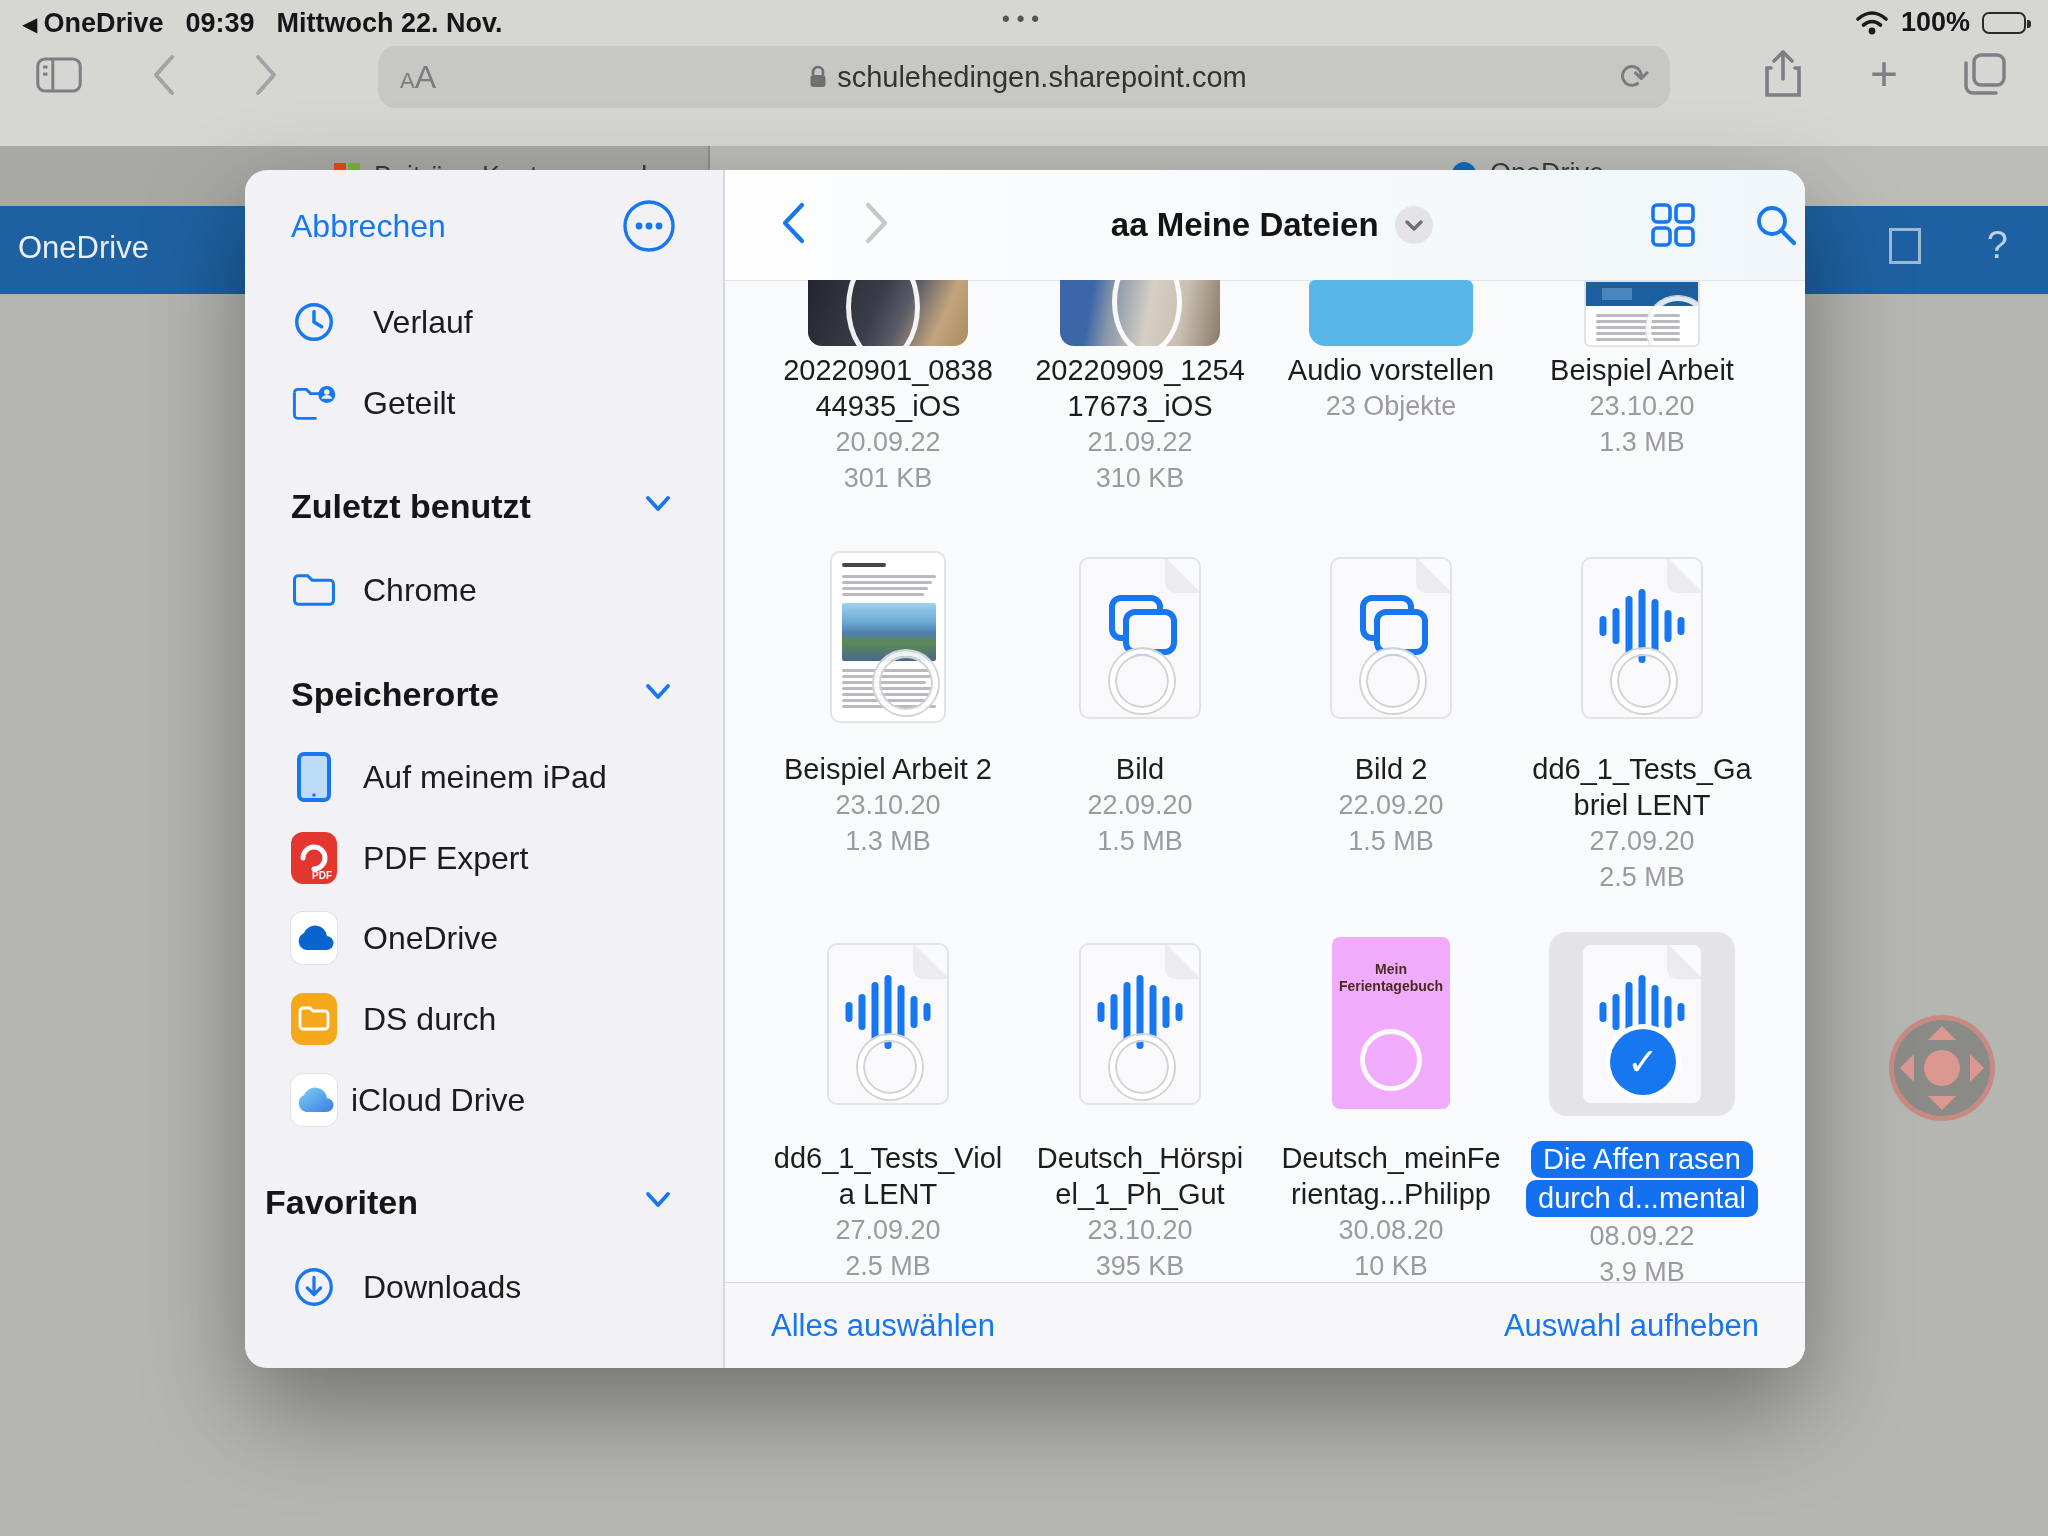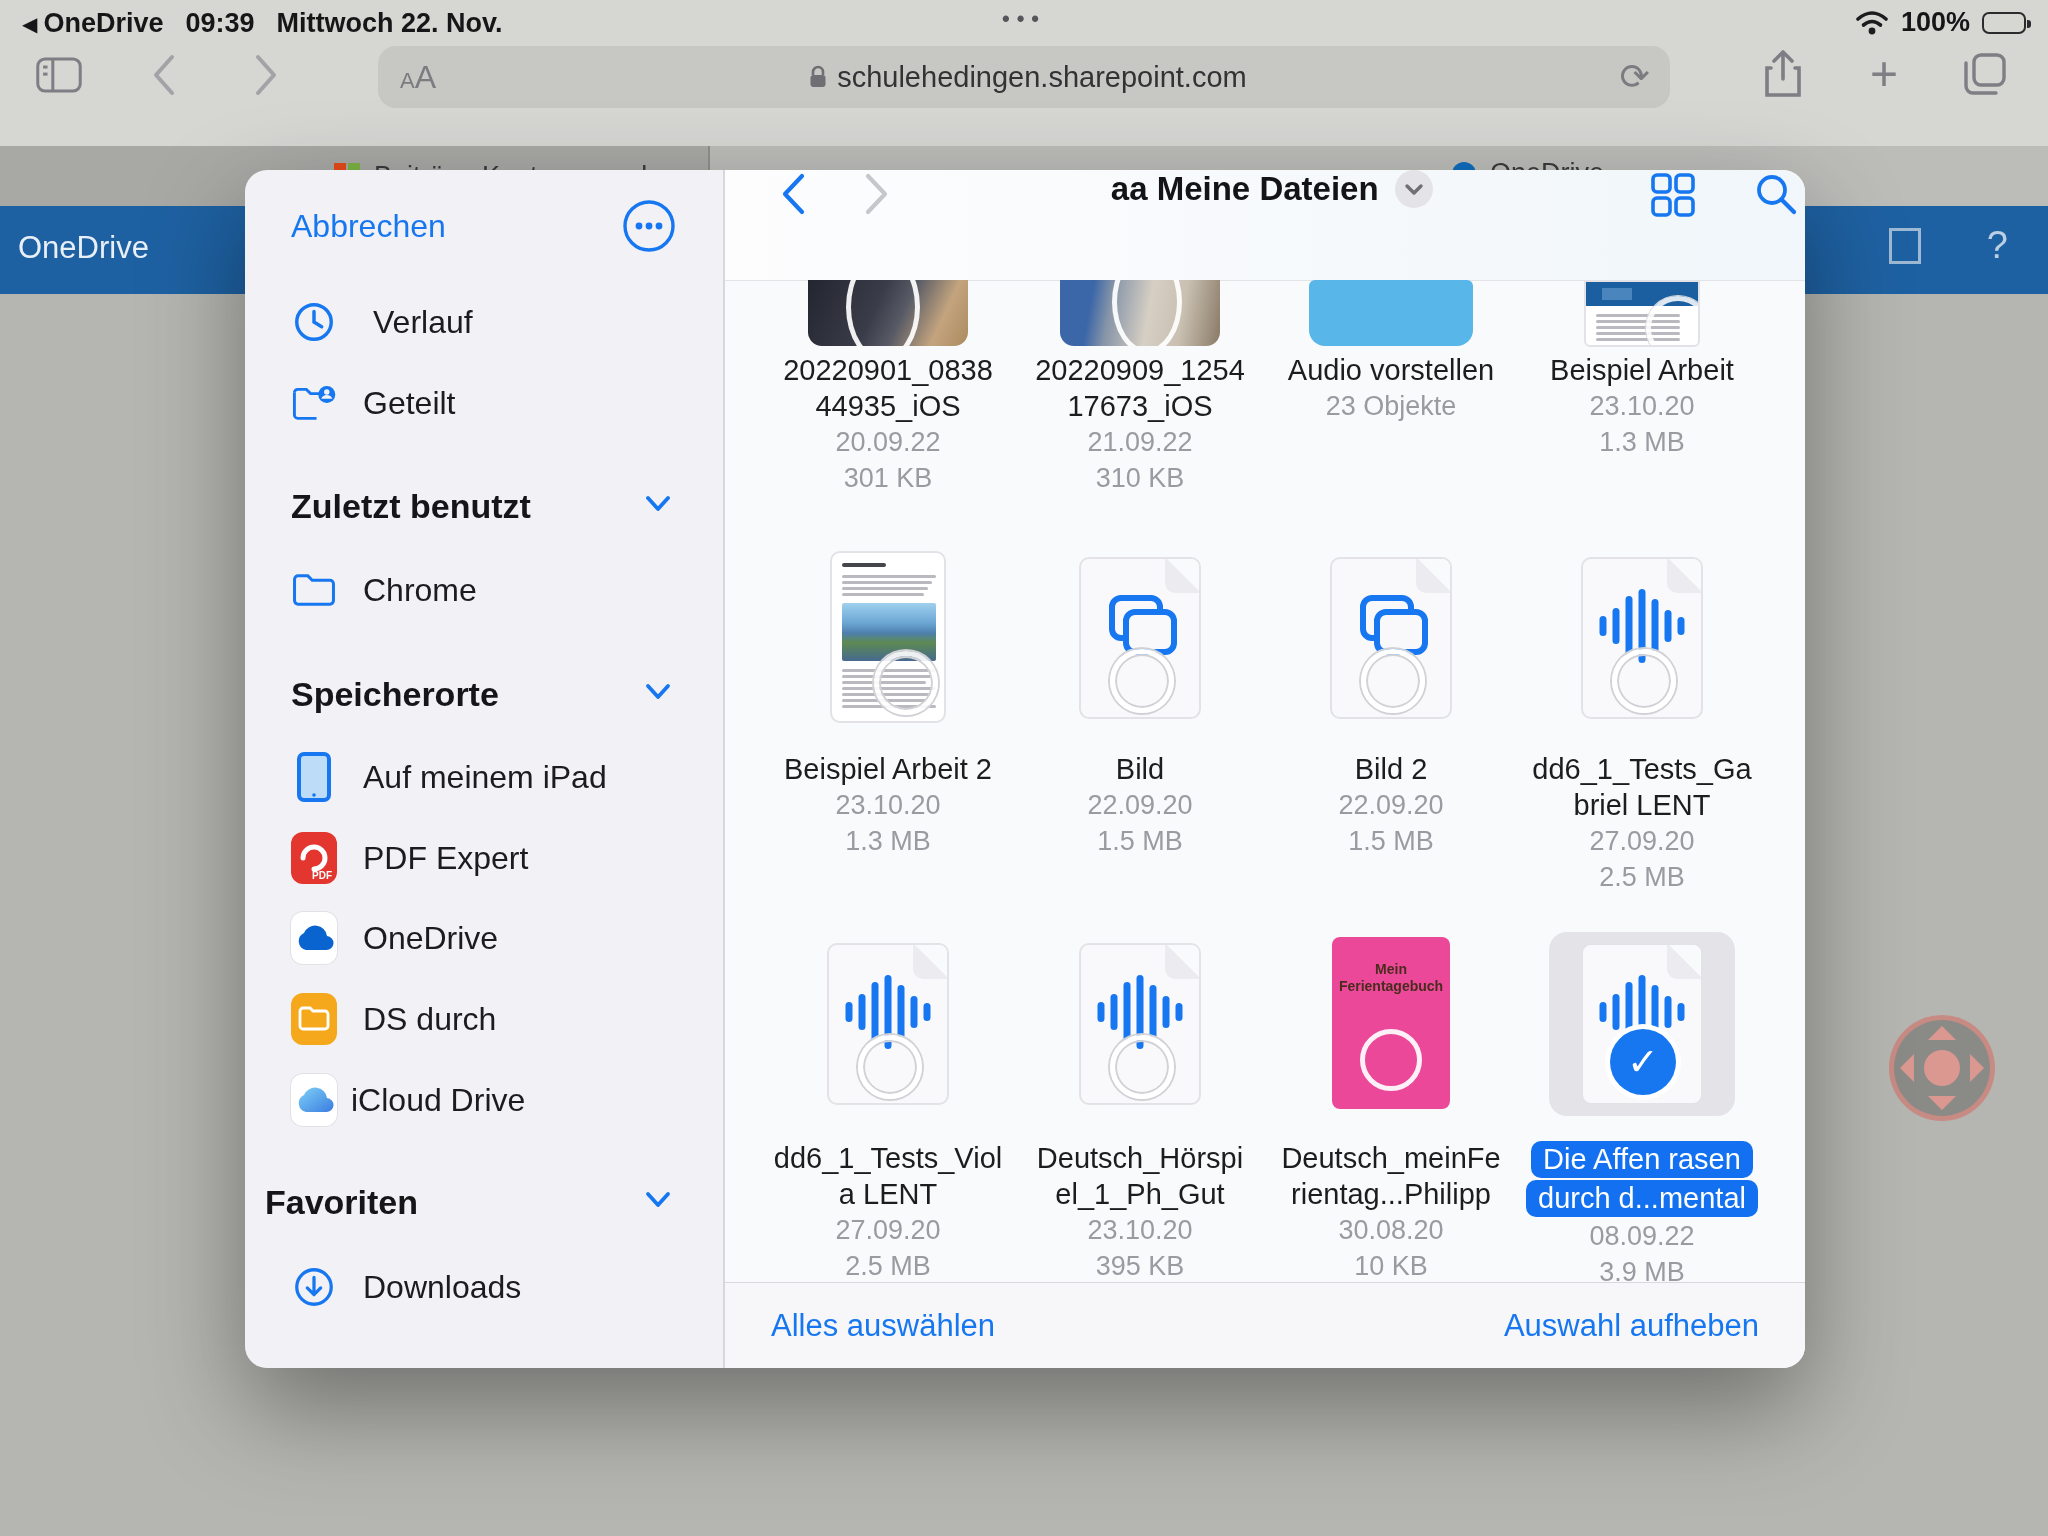--- a/index.html
+++ b/index.html
@@ -59,21 +59,21 @@
   .cancel{left:46px;top:38px;font-size:32px;}
   .srow{left:0;width:480px;height:66px;display:flex;align-items:center;padding-left:46px;box-sizing:border-box;gap:26px;}
   .srow .lbl{font-size:32px;color:#1c1c1e;}
   .ssec{left:0;width:480px;height:66px;display:flex;align-items:center;justify-content:space-between;
         padding:0 50px 0 46px;box-sizing:border-box;}
   .ssec .lbl{font-size:34px;font-weight:700;color:#161618;}
   .appic{width:52px;height:52px;border-radius:12px;display:flex;align-items:center;justify-content:center;position:relative;}
   .ic44{width:46px;height:46px;display:flex;align-items:center;justify-content:center;}
   
   .mhead{left:0;top:0;width:1268px;height:110px;background:linear-gradient(90deg,#fdfdfe,#eef5f9);
-         border-bottom:1px solid #e3e3e7;display:flex;align-items:flex-start;}
+         border-bottom:1px solid #e3e3e7;display:flex;align-items:center;}
   .nav-ch{margin-left:50px;}
   .title-wrap{display:flex;align-items:center;gap:16px;margin:0 auto;}
   .mtitle{font-size:33px;font-weight:600;color:#141416;}
   .badge{width:38px;height:38px;border-radius:50%;background:#e3e3e8;display:flex;align-items:center;justify-content:center;}
   .hbtn{margin-right:54px;display:flex;align-items:center;}
   .open-lbl{margin-right:46px;font-size:29px;margin-left:6px;}
   
   .mfoot{left:0;top:1112px;width:1080px;height:86px;background:#f7f7f9;border-top:1px solid #d9d9dd;
          display:flex;align-items:center;justify-content:space-between;padding:4px 46px;box-sizing:border-box;font-size:31px;}
   
@@ -523,21 +523,21 @@
       <span class="gring" style="left:29px;top:90px;width:64px;height:64px;"></span>
           </div>
           <div class="cell" style="left:290px;top:970px;">
             <div class="nm">Deutsch_Hörspi</div>
             <div class="nm">el_1_Ph_Gut</div>
             <div class="mt">23.10.20</div>
             <div class="mt">395 KB</div>
           </div>
         </div>
         <div>
-          <div class="thumb" style="left:607px;top:767px;width:118px;height:172px;border-radius:8px;background:#ec4899;">
+          <div class="thumb" style="left:607px;top:767px;width:118px;height:172px;border-radius:8px;background:#f0abfc;">
       <div style="position:absolute;left:0;top:24px;width:100%;text-align:center;color:#4a2c1e;font-size:14px;font-weight:700;line-height:17px;">Mein<br>Ferientagebuch</div>
       <span class="ring" style="left:28px;top:92px;width:62px;height:62px;"></span>
           </div>
           <div class="cell" style="left:541px;top:970px;">
             <div class="nm">Deutsch_meinFe</div>
             <div class="nm">rientag...Philipp</div>
             <div class="mt">30.08.20</div>
             <div class="mt">10 KB</div>
           </div>
         </div>

